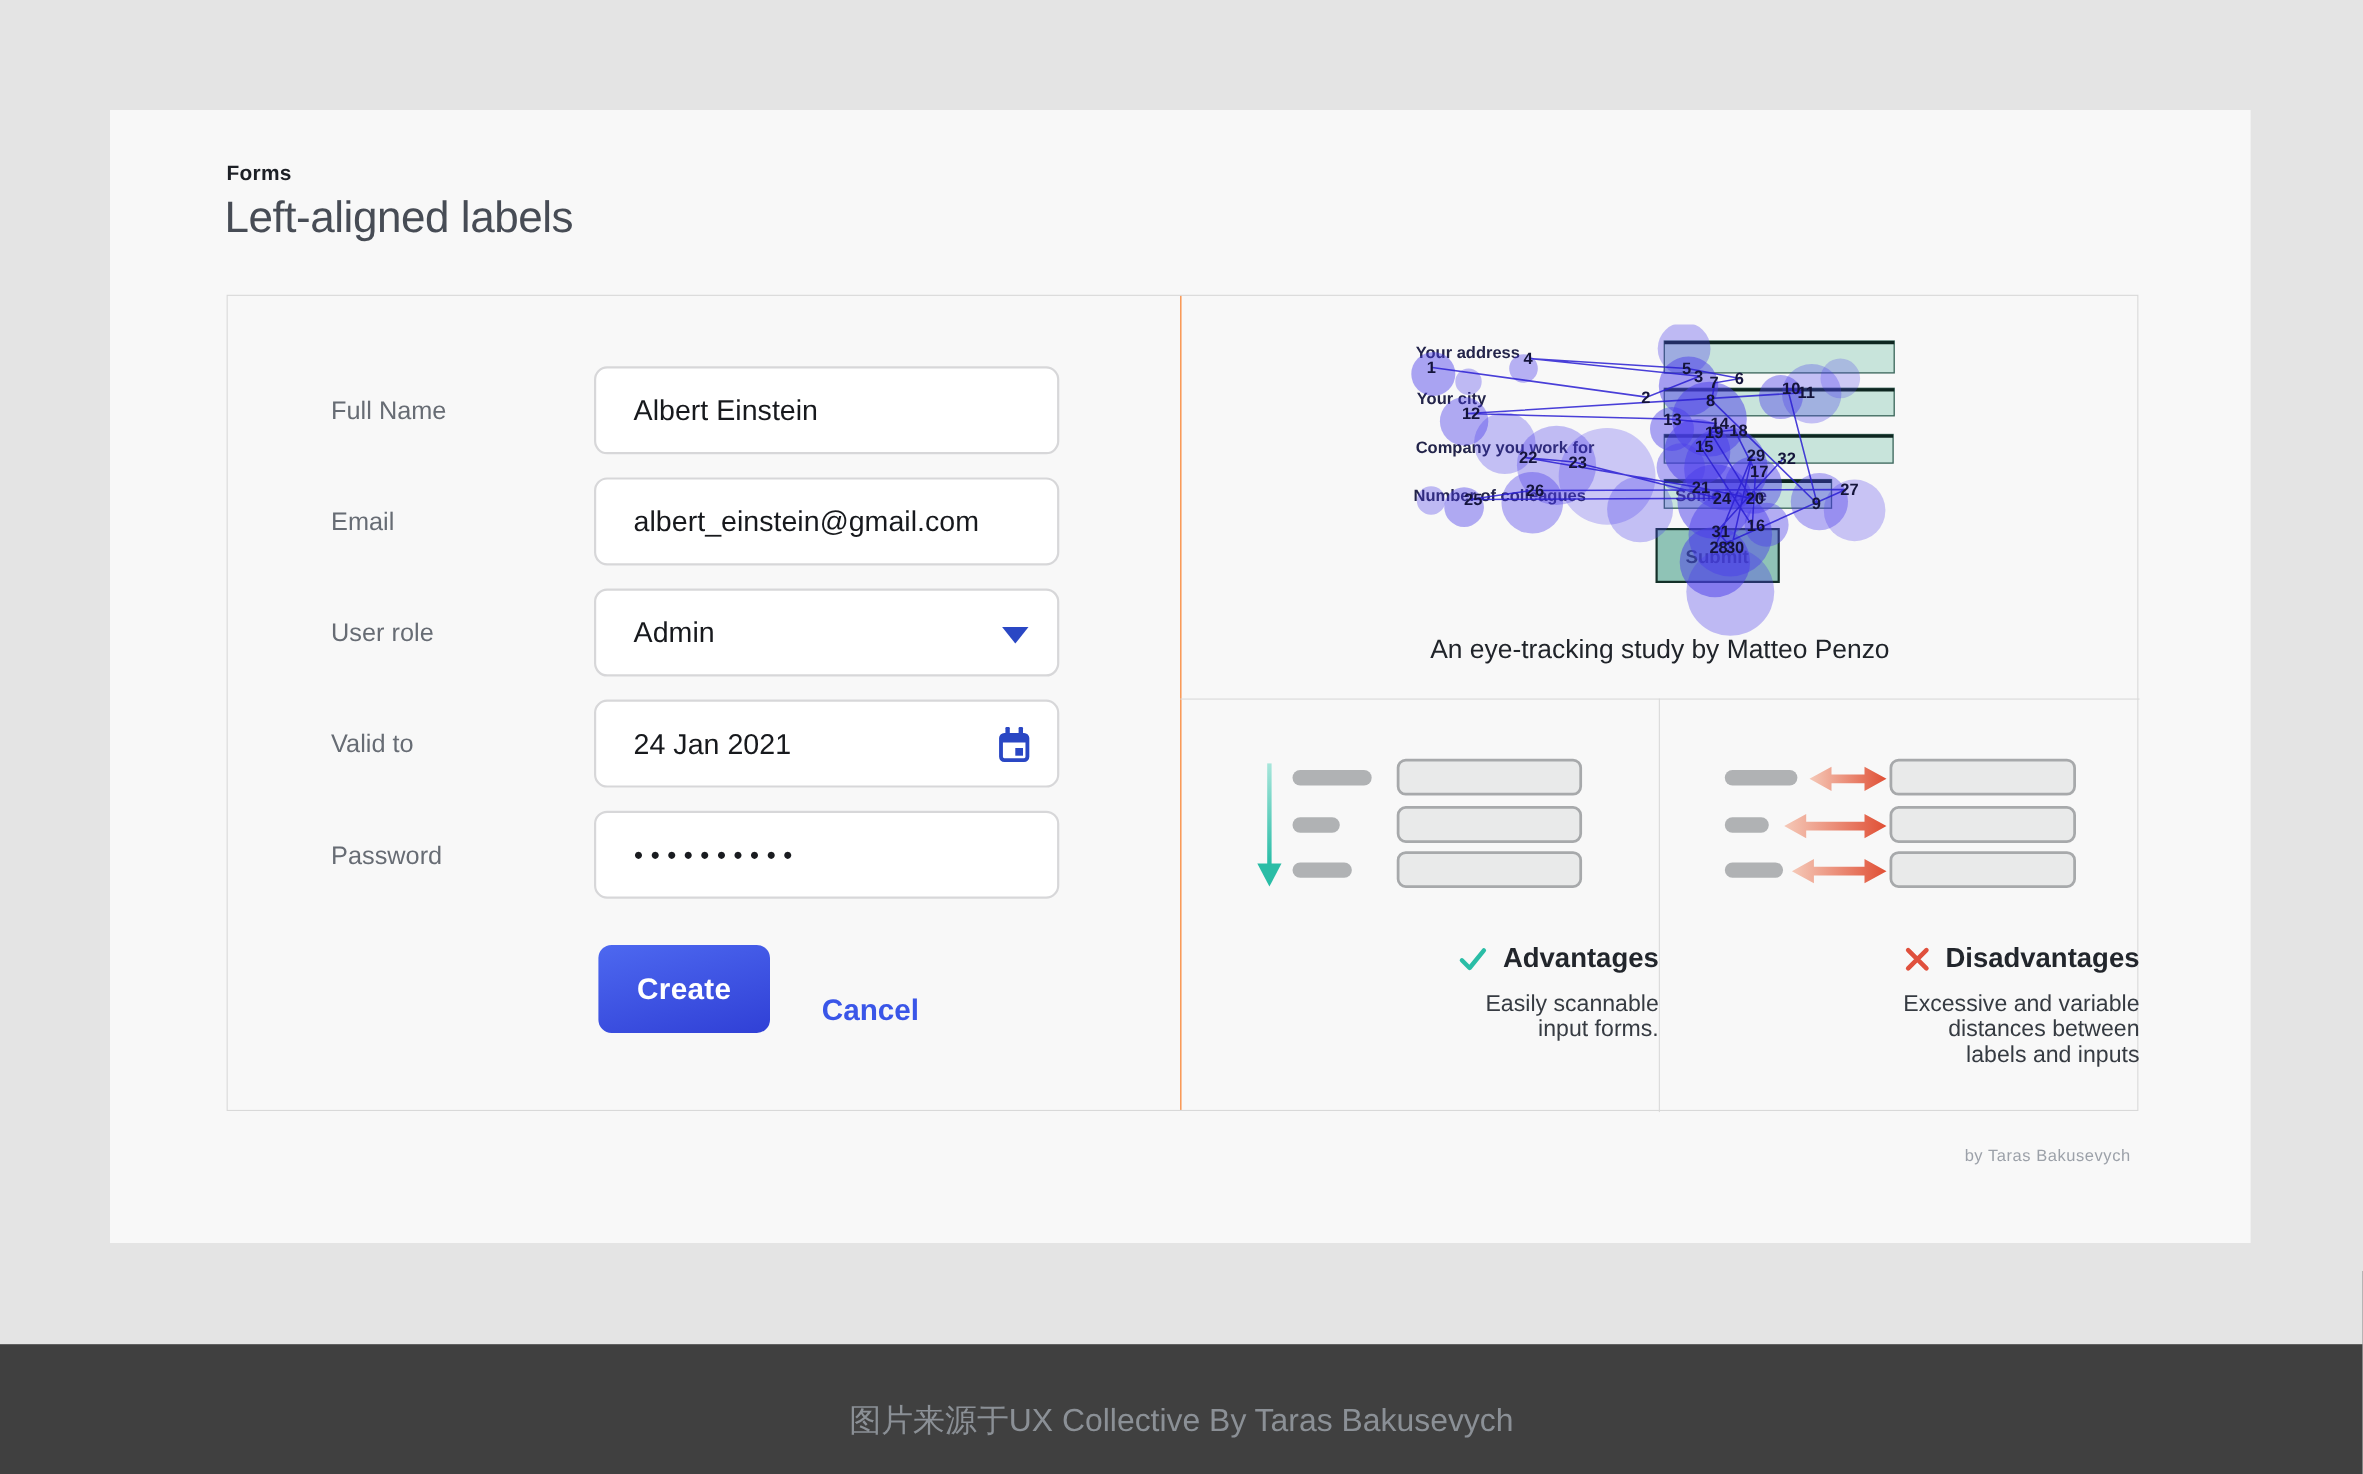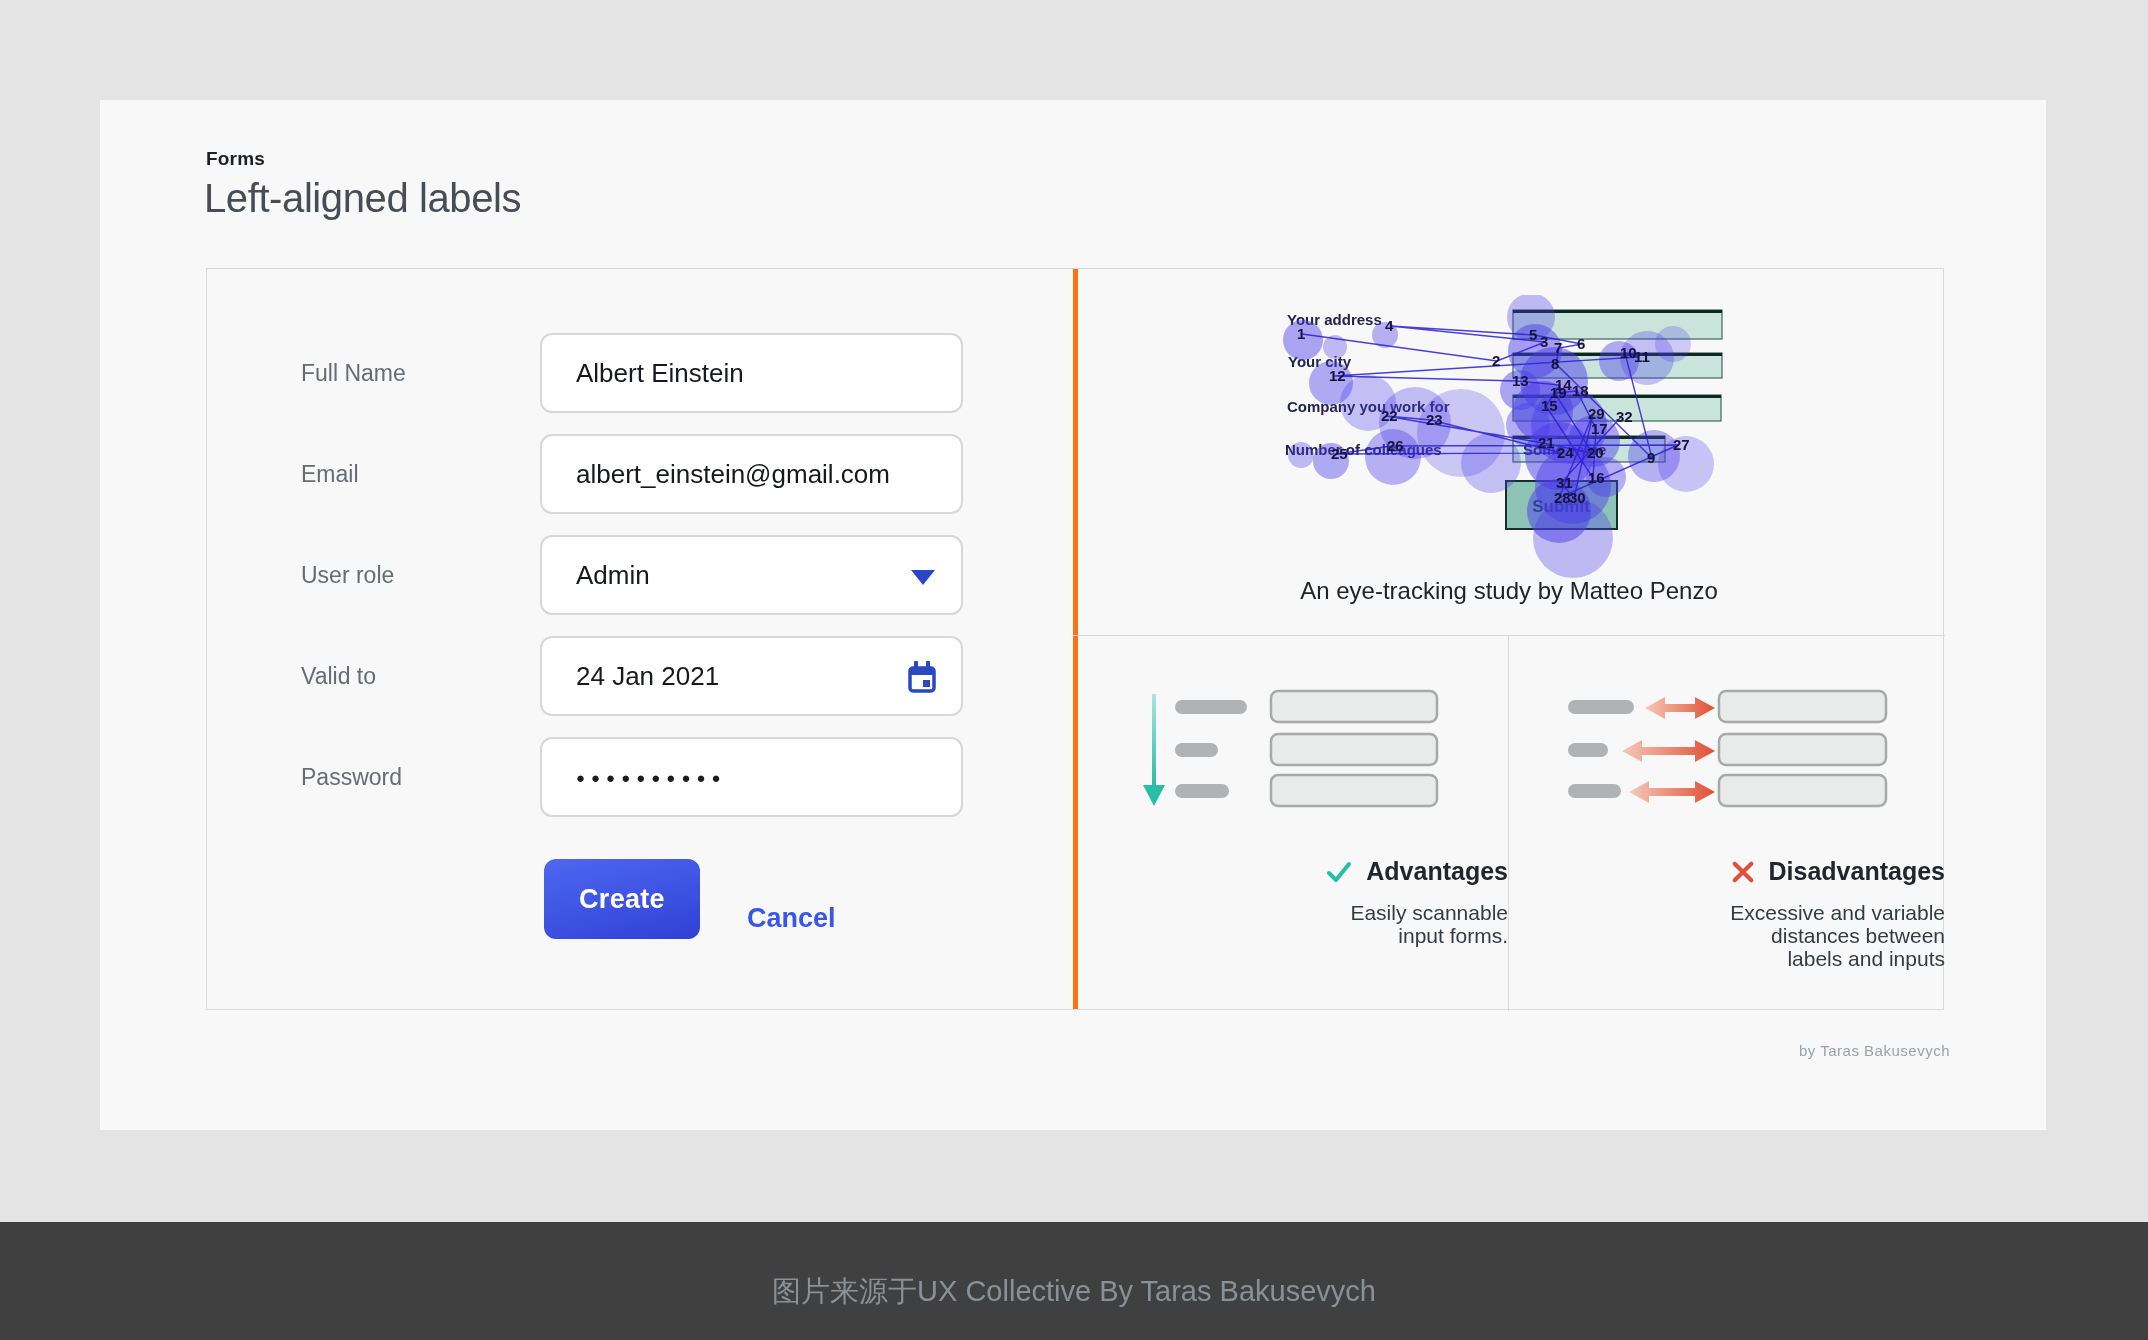--- a/index.html
+++ b/index.html
@@ -3,21 +3,21 @@
 <meta charset="utf-8">
 <style>
   html,body{margin:0;padding:0;background:#ffffff;font-family:"Liberation Sans",sans-serif;}
   .page{position:relative;width:2148px;height:1340px;overflow:hidden;background:#404040;}
   .gray-bg{position:absolute;left:0;top:0;width:2148px;height:1222px;background:#e4e4e4;}
   .card{position:absolute;left:100px;top:100px;width:1946px;height:1030px;background:#f8f8f8;}
   .eyebrow{position:absolute;left:106px;top:48px;font-size:19px;font-weight:700;color:#1d2026;letter-spacing:.2px;}
   .title{position:absolute;left:104px;top:76px;margin:0;font-size:40px;font-weight:400;color:#474c55;letter-spacing:-.4px;}
   .panel{position:absolute;left:106px;top:168px;width:1738px;height:742px;border:1px solid #d9d9d9;box-sizing:border-box;}
   
-  .form-sec{position:absolute;left:0;top:0;width:866px;height:740px;border-right:5px solid #f97316;}
+  .form-sec{position:absolute;left:0;top:0;width:866px;height:740px;border-right:1px solid #f97316;}
   .frow{position:absolute;left:0;width:866px;height:80px;}
   .flabel{position:absolute;left:94px;top:0;width:230px;line-height:80px;font-size:23px;color:#676c74;}
   .finput{position:absolute;left:333px;top:0;width:423px;height:80px;box-sizing:border-box;background:#ffffff;
           border:2px solid #d7d7d9;border-radius:12px;display:flex;align-items:center;padding-left:34px;
           font-size:26px;font-weight:500;color:#17191d;}
   .caret{position:absolute;right:26px;top:33px;width:0;height:0;border-left:12px solid transparent;
          border-right:12px solid transparent;border-top:15px solid #2a47c4;}
   .cal{position:absolute;right:24px;top:23px;}
   .dots{font-size:15px;letter-spacing:6px;color:#1a1c20;}
   .create-btn{position:absolute;left:337px;top:590px;width:156px;height:80px;border:none;border-radius:12px;
@@ -29,21 +29,21 @@
   .study-sec{position:absolute;left:866px;top:0;width:872px;height:366px;border-bottom:1px solid #d9d9d9;}
   .heatmap{position:absolute;left:200px;top:26px;}
   .study-caption{position:absolute;left:0;top:308px;width:100%;text-align:center;font-size:24px;font-weight:500;color:#20242a;}
   
   .adv-sec{position:absolute;left:866px;top:366px;width:435px;height:376px;border-right:1px solid #d9d9d9;}
   .dis-sec{position:absolute;left:1302px;top:366px;width:436px;height:376px;}
   .ex-svg{position:absolute;top:40px;}
   .ex-head{position:absolute;top:222px;left:0;width:100%;display:flex;justify-content:flex-end;align-items:center;gap:14px;
            font-size:25px;font-weight:700;color:#22262c;}
   .ex-body{position:absolute;top:266px;left:0;width:100%;text-align:right;font-size:21px;line-height:23px;color:#363b42;}
-  .credit{position:absolute;right:96px;top:942px;font-size:15px;color:#9ca1a9;letter-spacing:.5px;}
+  .credit{position:absolute;right:109px;top:942px;font-size:15px;color:#9ca1a9;letter-spacing:.5px;}
   .page-caption{position:absolute;left:0;top:1272px;width:100%;text-align:center;font-size:29px;color:#8b9096;}
 </style>
 </head>
 <body>
 
 <div class="page">
   <div class="gray-bg"></div>
 
   <div class="card">
     <div class="eyebrow">Forms</div>

